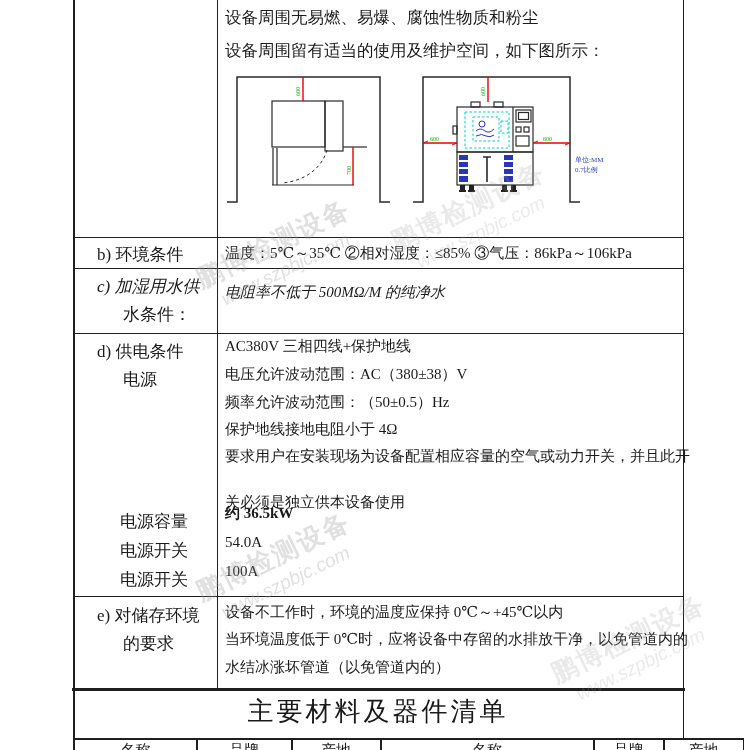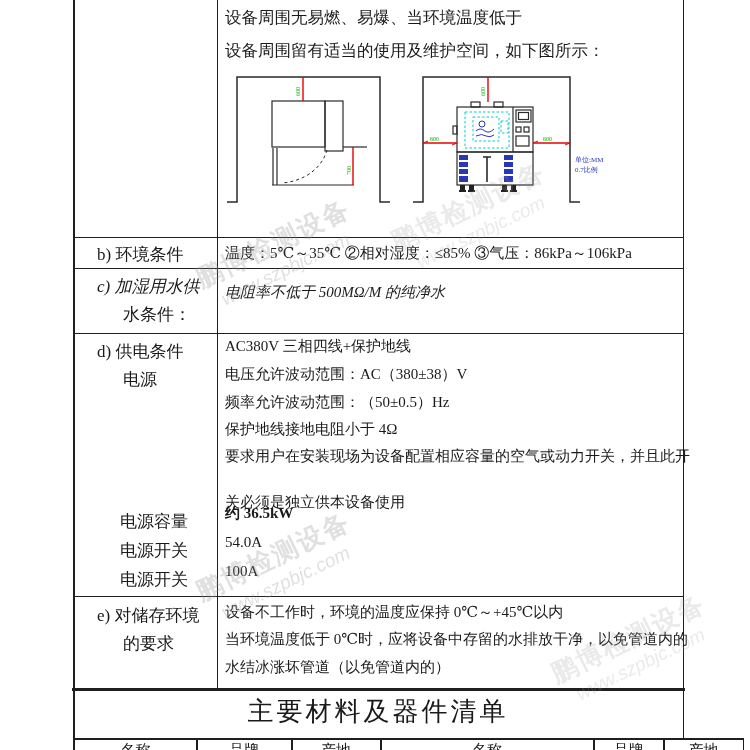--- a/index.html
+++ b/index.html
@@ -45,21 +45,21 @@
   <div class="ln" style="left:72px;top:688px;width:613px;height:3px;"></div>
   <div class="ln" style="left:73px;top:737.5px;width:671px;height:2px;"></div>
 
   <div class="ln" style="left:196px;top:738px;width:1.5px;height:12px;"></div>
   <div class="ln" style="left:291px;top:738px;width:1.5px;height:12px;"></div>
   <div class="ln" style="left:380px;top:738px;width:1.5px;height:12px;"></div>
   <div class="ln" style="left:593px;top:738px;width:1.5px;height:12px;"></div>
   <div class="ln" style="left:663px;top:738px;width:1.5px;height:12px;"></div>
   <div class="ln" style="left:742.5px;top:738px;width:1.5px;height:12px;"></div>
 
-  <div class="txt big" style="left:225px;top:9px;">设备周围无易燃、易爆、当环境温度低于</div>
+  <div class="txt big" style="left:225px;top:9px;">设备周围无易燃、易爆、腐蚀性物质和粉尘</div>
   <div class="txt big" style="left:225px;top:42px;">设备周围留有适当的使用及维护空间，如下图所示：</div>
 
   <svg style="left:215px;top:68px;z-index:2;" width="470" height="145" viewBox="0 0 470 145">
     <g transform="translate(-215,-68)" fill="none" stroke="#2a2a2a" stroke-width="1.5">
 
       <path d="M227,202 L237,202 L237,77 L380,77 L380,202 L390,202"></path>
 
       <g stroke-width="1.2">
         <rect x="272" y="101" width="53" height="46"></rect>
         <rect x="325" y="101" width="18" height="50"></rect>

